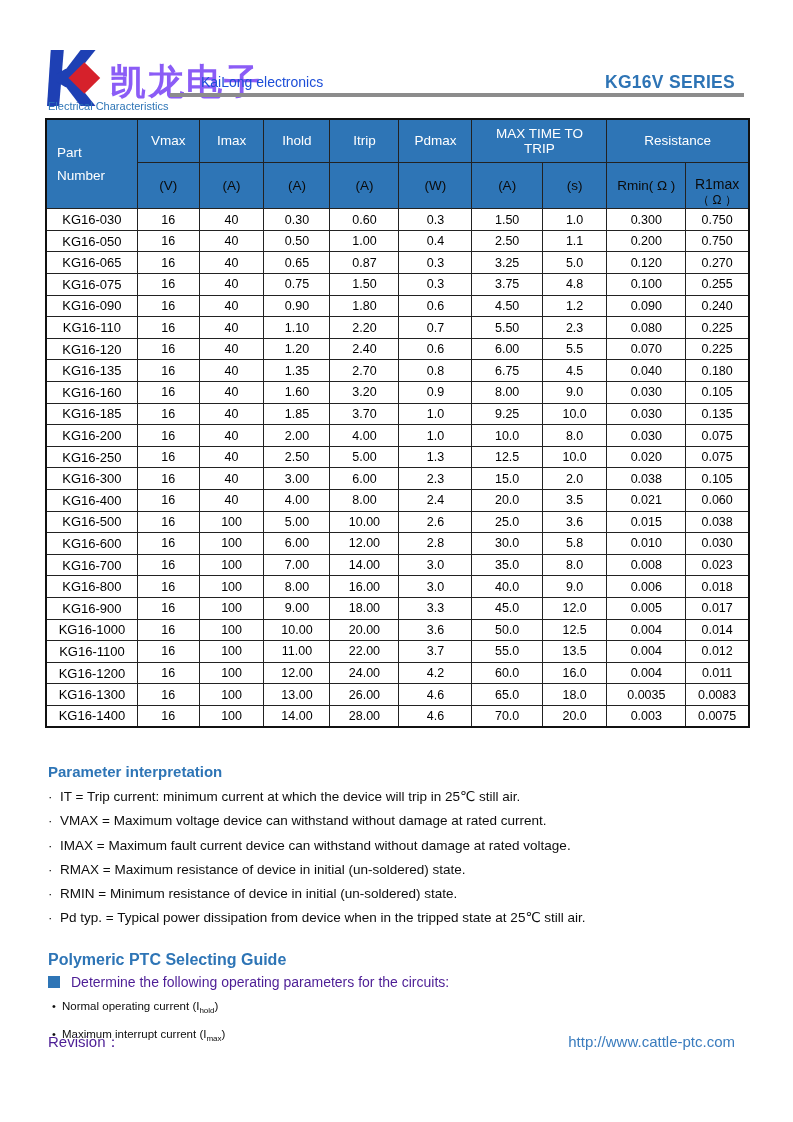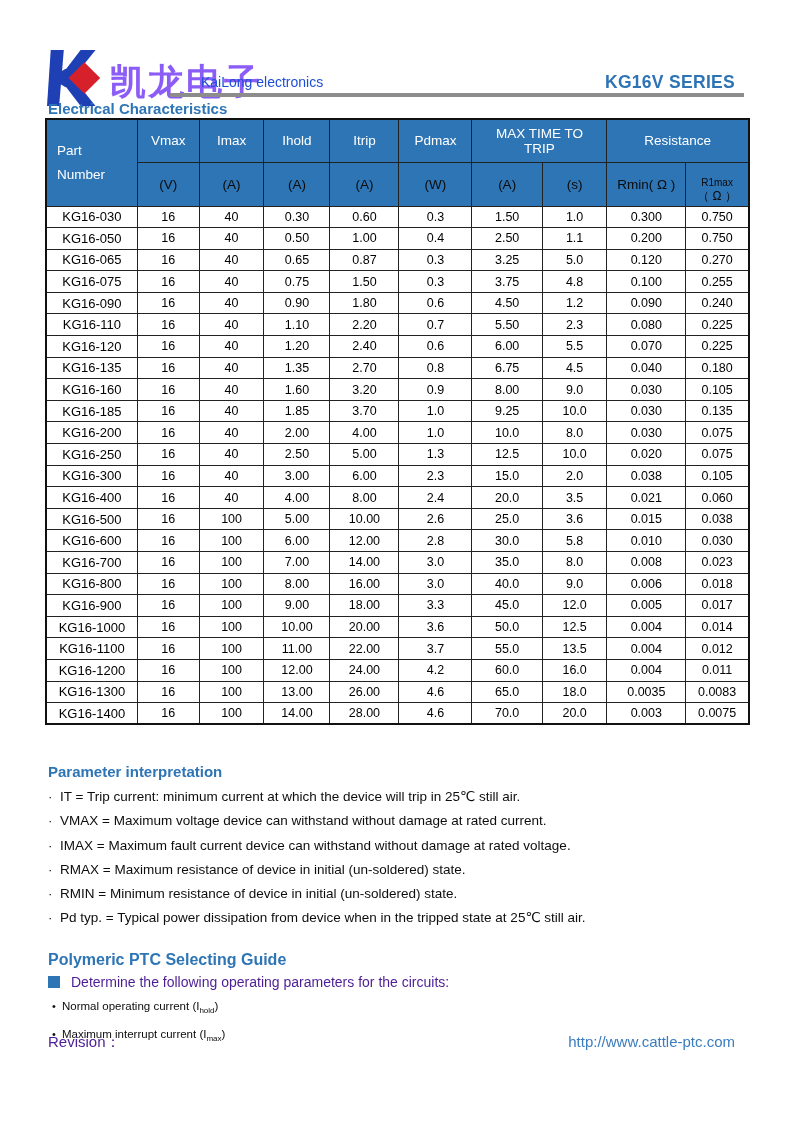--- a/index.html
+++ b/index.html
@@ -21,33 +21,33 @@
   }
   .series {
     position:absolute; right:58px; top:72px; font-size:17.5px; font-weight:bold;
     color:#2e74b5; letter-spacing:0.3px;
   }
   .top-rule {
     position:absolute; left:170px; top:93px; width:574px; height:4px;
     background:#8c8c8c;
   }
   .section-title {
-    position:absolute; left:48px; top:100px; font-size:15px; font-weight:bold;
+    position:absolute; left:48px; top:100px; font-size:11px; font-weight:normal;
     color:#2e75b6;
   }
 
   
   .tbl-wrap { position:absolute; left:45px; top:118px; width:705px; }
   table { border-collapse:collapse; table-layout:fixed; width:705px; border:2px solid #111; }
   th, td { border:1px solid #222; text-align:center; vertical-align:middle; padding:0; }
   thead th { background:#2e75b6; font-weight:normal; font-size:13.5px; color:#ffffff; }
   thead .row1 th { height:43px; }
   thead .row2 th { height:44px; color:#0b0b0b; }
   thead th.pn { text-align:left; padding-left:10px; line-height:1.75; font-size:13.5px; }
-  thead .unit-2line .l1 { font-size:10px; line-height:1.3; margin-top:12px; }
+  thead .unit-2line .l1 { font-size:14px; line-height:1.3; margin-top:12px; }
   thead .unit-2line .l2 { font-size:12px; line-height:1.3; }
   tbody td { height:21.6px; font-size:12.5px; color:#000; }
   tbody td:first-child { font-size:13px; }
 
   
   .param-title {
     position:absolute; left:48px; top:763px; font-size:15px; font-weight:bold;
     color:#2e75b6;
   }
   .param-list { position:absolute; left:48px; top:785px; list-style:none; width:700px; }

